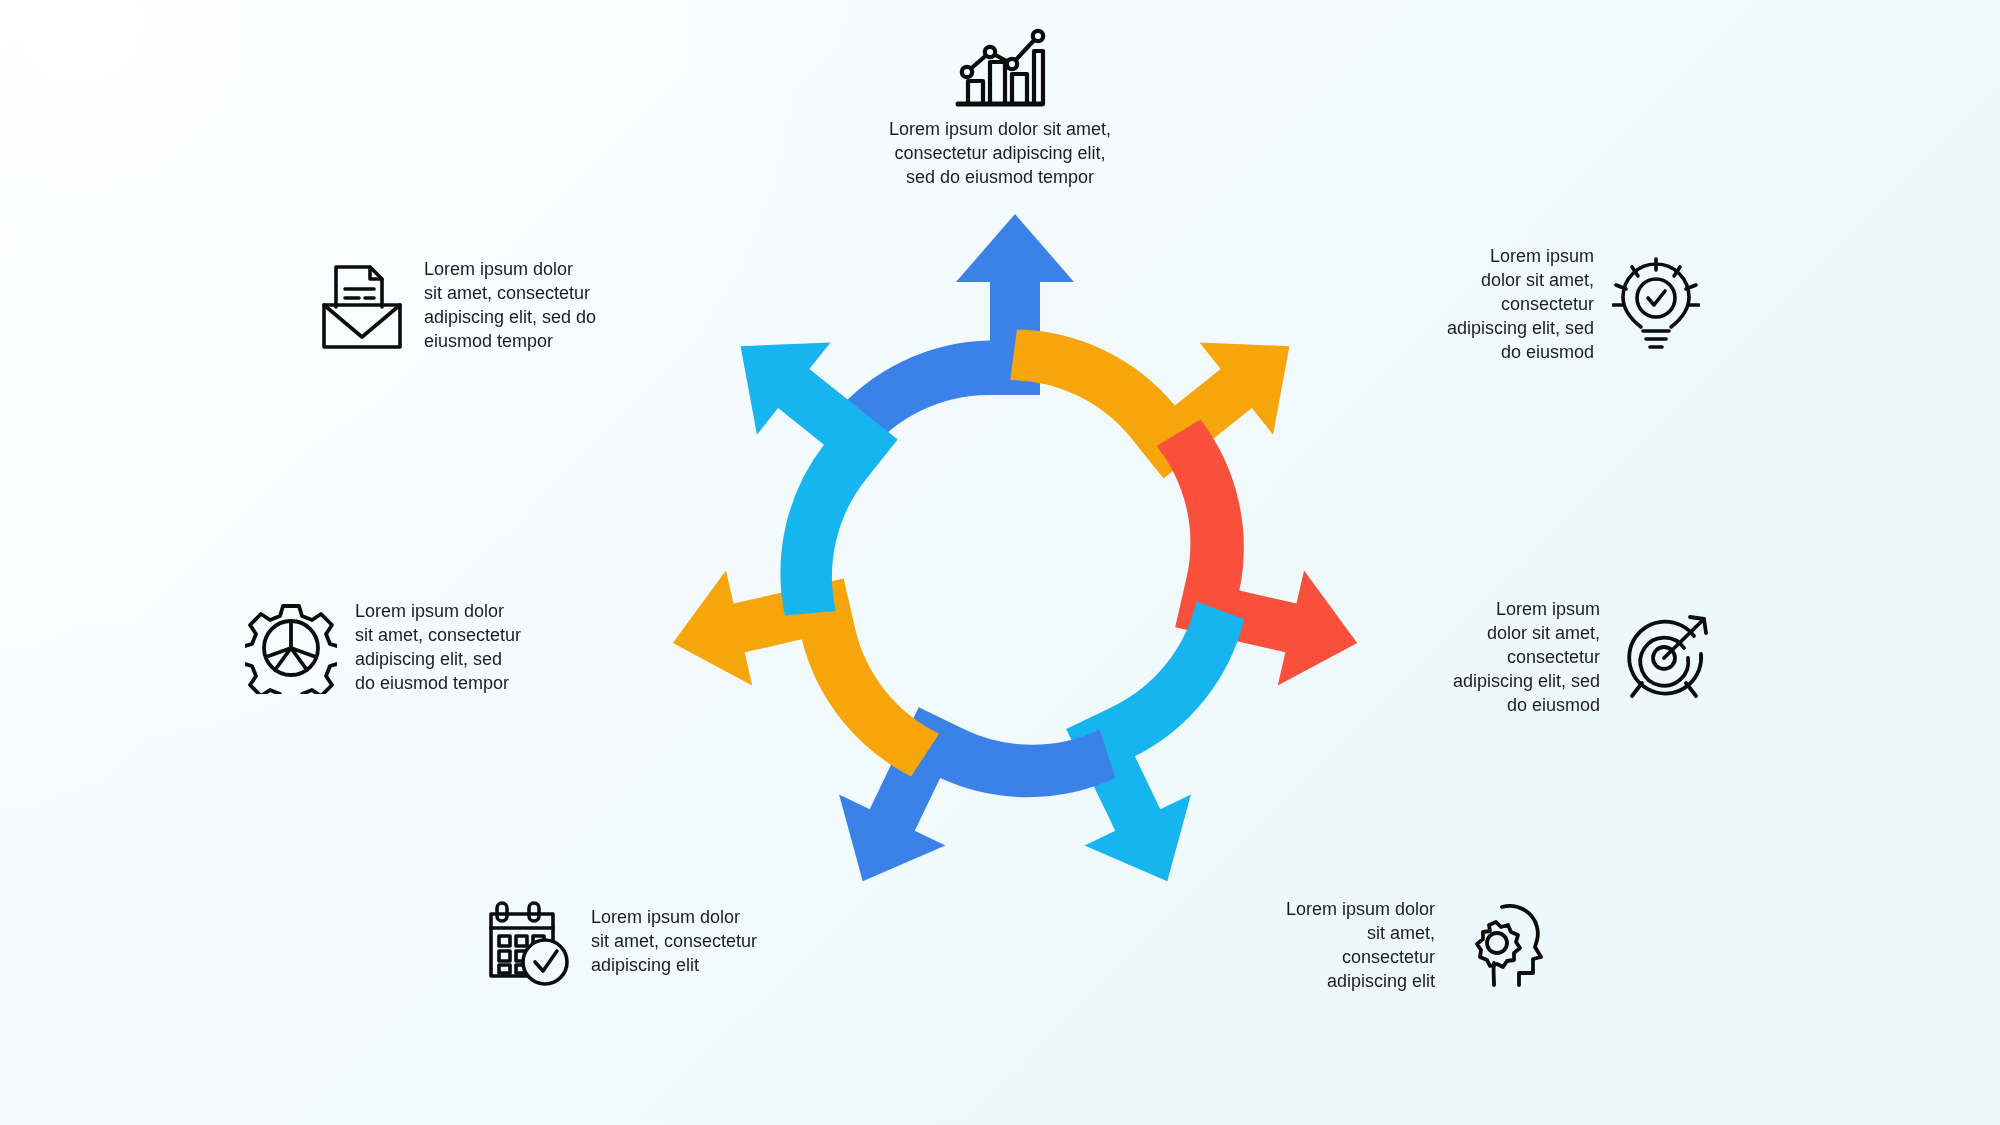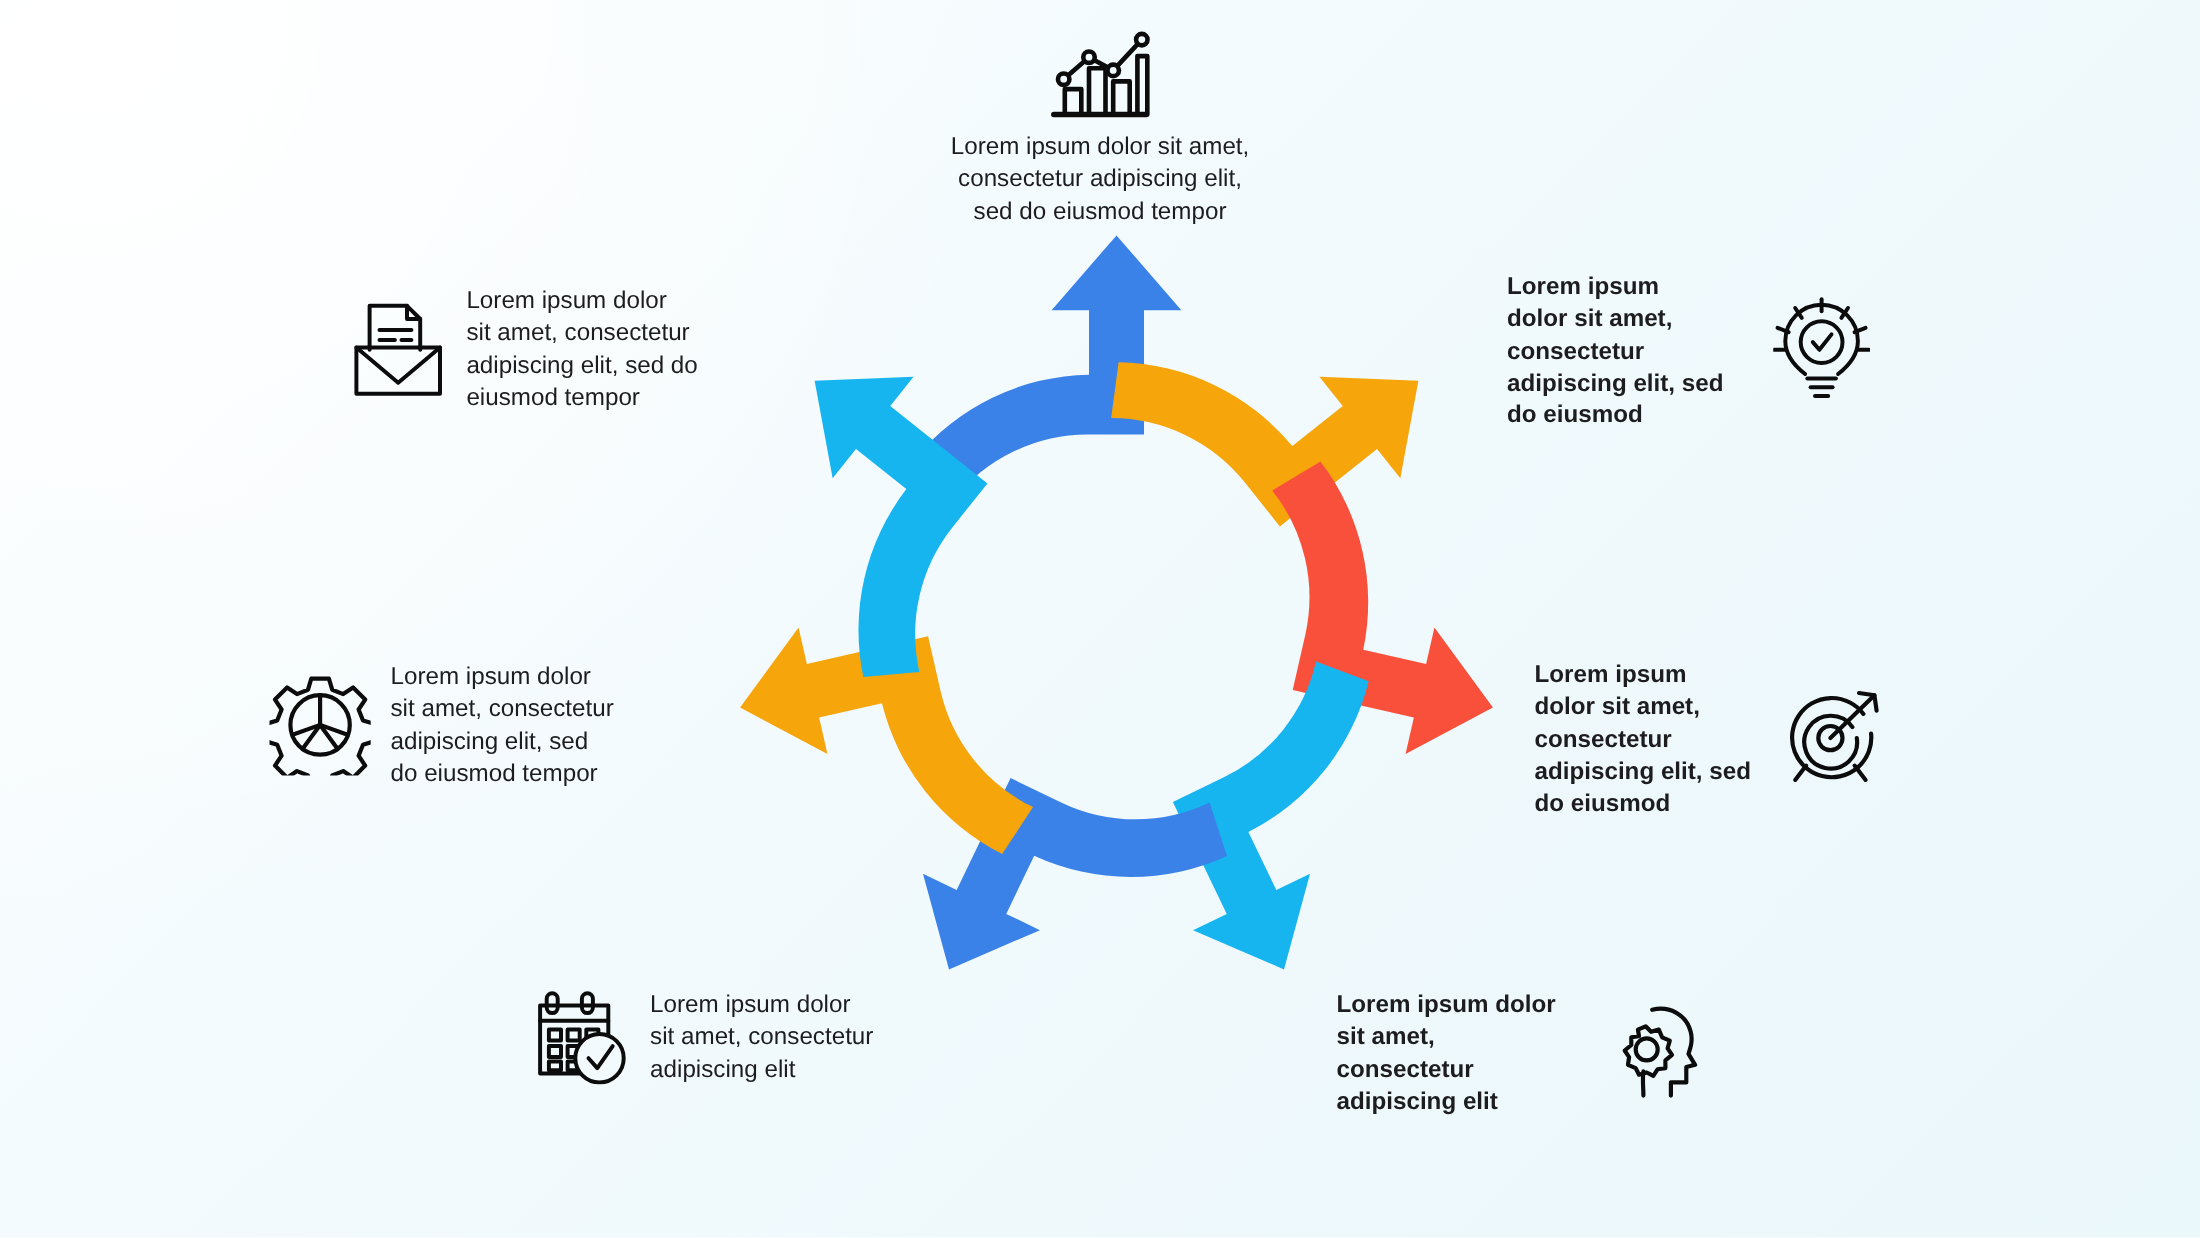--- a/index.html
+++ b/index.html
@@ -34,34 +34,34 @@
 
   
   .node {
     position: absolute;
     display: flex;
     align-items: center;
     gap: 18px;
   }
   .node.stack { flex-direction: column; gap: 10px; }
   .node .txt {
-    font-size: 22px;
+    font-size: 18px;
     line-height: 1.33;
     color: #1d1d1f;
     white-space: pre-line;
   }
   .node .ico {
     flex: 0 0 auto;
     display: block;
     color: #0c0c0c;
   }
   .node .ico svg { display: block; }
 
   .align-left   .txt { text-align: left; }
-  .align-right  .txt { text-align: left; font-weight: bold; }
+  .align-right  .txt { text-align: right; }
   .align-center .txt { text-align: center; }
 
   
   #node-top        { left: 760px;  top: 22px;  width: 480px; flex-direction: column; }
   #node-topright   { left: 1370px; top: 245px; width: 330px; }
   #node-right      { left: 1395px; top: 598px; width: 315px; }
   #node-bottomright{ left: 1215px; top: 898px; width: 330px; }
   #node-bottomleft { left: 485px;  top: 898px; width: 345px; }
   #node-left       { left: 245px;  top: 600px; width: 340px; }
   #node-topleft    { left: 318px;  top: 258px; width: 340px; }

